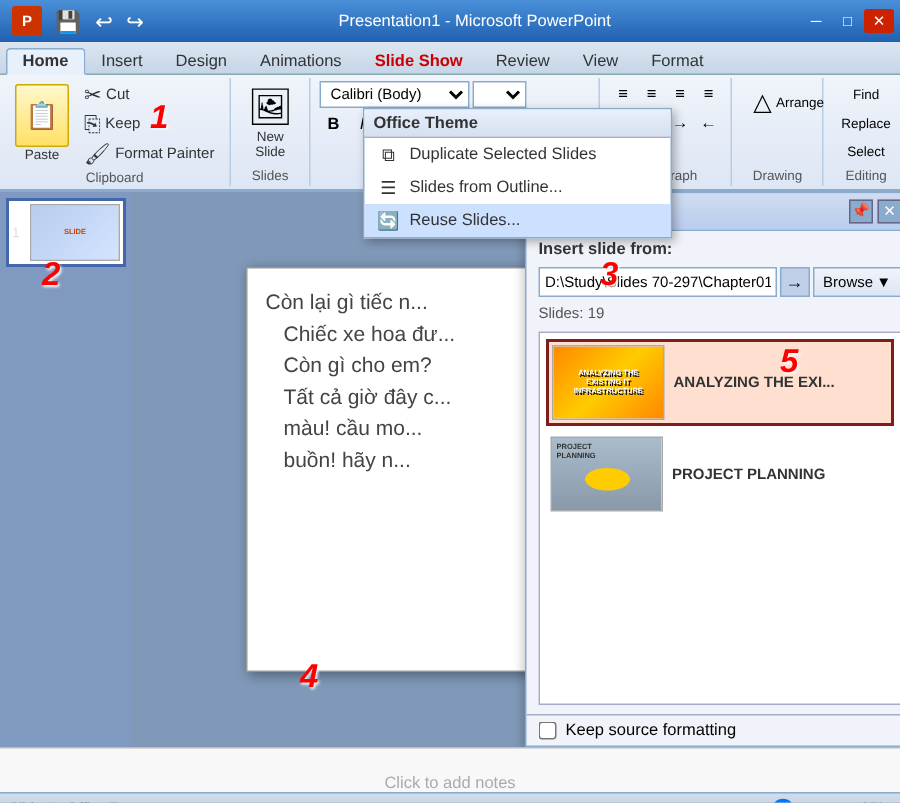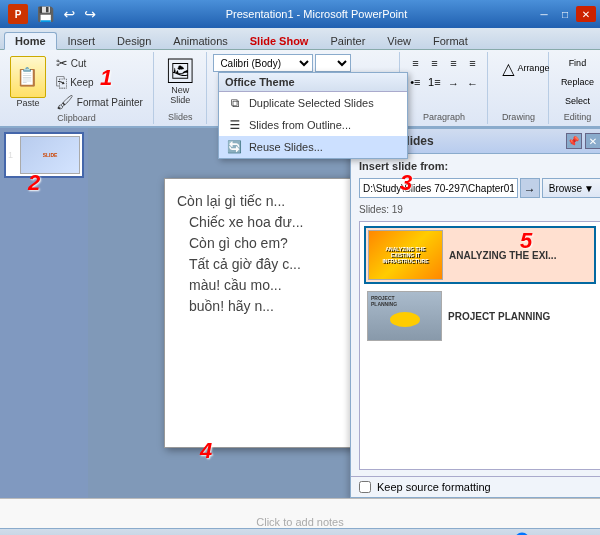--- a/index.html
+++ b/index.html
@@ -207,27 +207,27 @@
       align-items: center;
       justify-content: center;
       font-size: 7px;
       color: #555;
       overflow: hidden;
     }
 
     
     .context-menu {
       position: absolute;
-      left: 64px;
+      left: 88px;
       top: 20px;
       background: white;
       border: 1px solid #8aabcc;
       box-shadow: 2px 2px 6px rgba(0,0,0,0.3);
       z-index: 50;
-      width: 190px;
+      width: 206px;
     }
     .context-menu-header {
       background: linear-gradient(to bottom, #e8f0fb, #d4e0f0);
       padding: 3px 6px;
       font-size: 11px;
       color: #333;
       font-weight: bold;
       border-bottom: 1px solid #aac;
     }
     .context-item {
@@ -322,21 +322,21 @@
     .slides-count { font-size: 10px; color: #555; }
     .slides-list { flex: 1; overflow-y: auto; display: flex; flex-direction: column; gap: 4px; border: 1px solid #aac; background: white; padding: 4px; }
     .reuse-slide-item {
       display: flex;
       gap: 6px;
       align-items: center;
       cursor: pointer;
       padding: 2px;
       border: 1px solid transparent;
     }
-    .reuse-slide-item.selected { border: 2px solid #0369a1; background: #ffe0d0; }
+    .reuse-slide-item.selected { border: 2px solid #7f1d1d; background: #ffe0d0; }
     .reuse-thumb {
       width: 75px;
       height: 50px;
       border: 1px solid #aaa;
       overflow: hidden;
       flex-shrink: 0;
     }
     .reuse-thumb-1 {
       background: linear-gradient(135deg, #ff8800 0%, #ffcc00 50%, #ff8800 100%);
       width: 100%;
@@ -429,21 +429,21 @@
     <div class="title-btn close">✕</div>
   </div>
 </div>
 
 <div class="ribbon-tabs">
   <div class="ribbon-tab active">Home</div>
   <div class="ribbon-tab">Insert</div>
   <div class="ribbon-tab">Design</div>
   <div class="ribbon-tab">Animations</div>
   <div class="ribbon-tab slideshow">Slide Show</div>
-  <div class="ribbon-tab">Painter</div>
+  <div class="ribbon-tab">Review</div>
   <div class="ribbon-tab">View</div>
   <div class="ribbon-tab">Format</div>
 </div>
 
 <div class="ribbon">
 
   <div class="ribbon-group">
     <div class="ribbon-group-content">
       <div class="paste-btn">
         <div class="paste-icon">📋</div>

